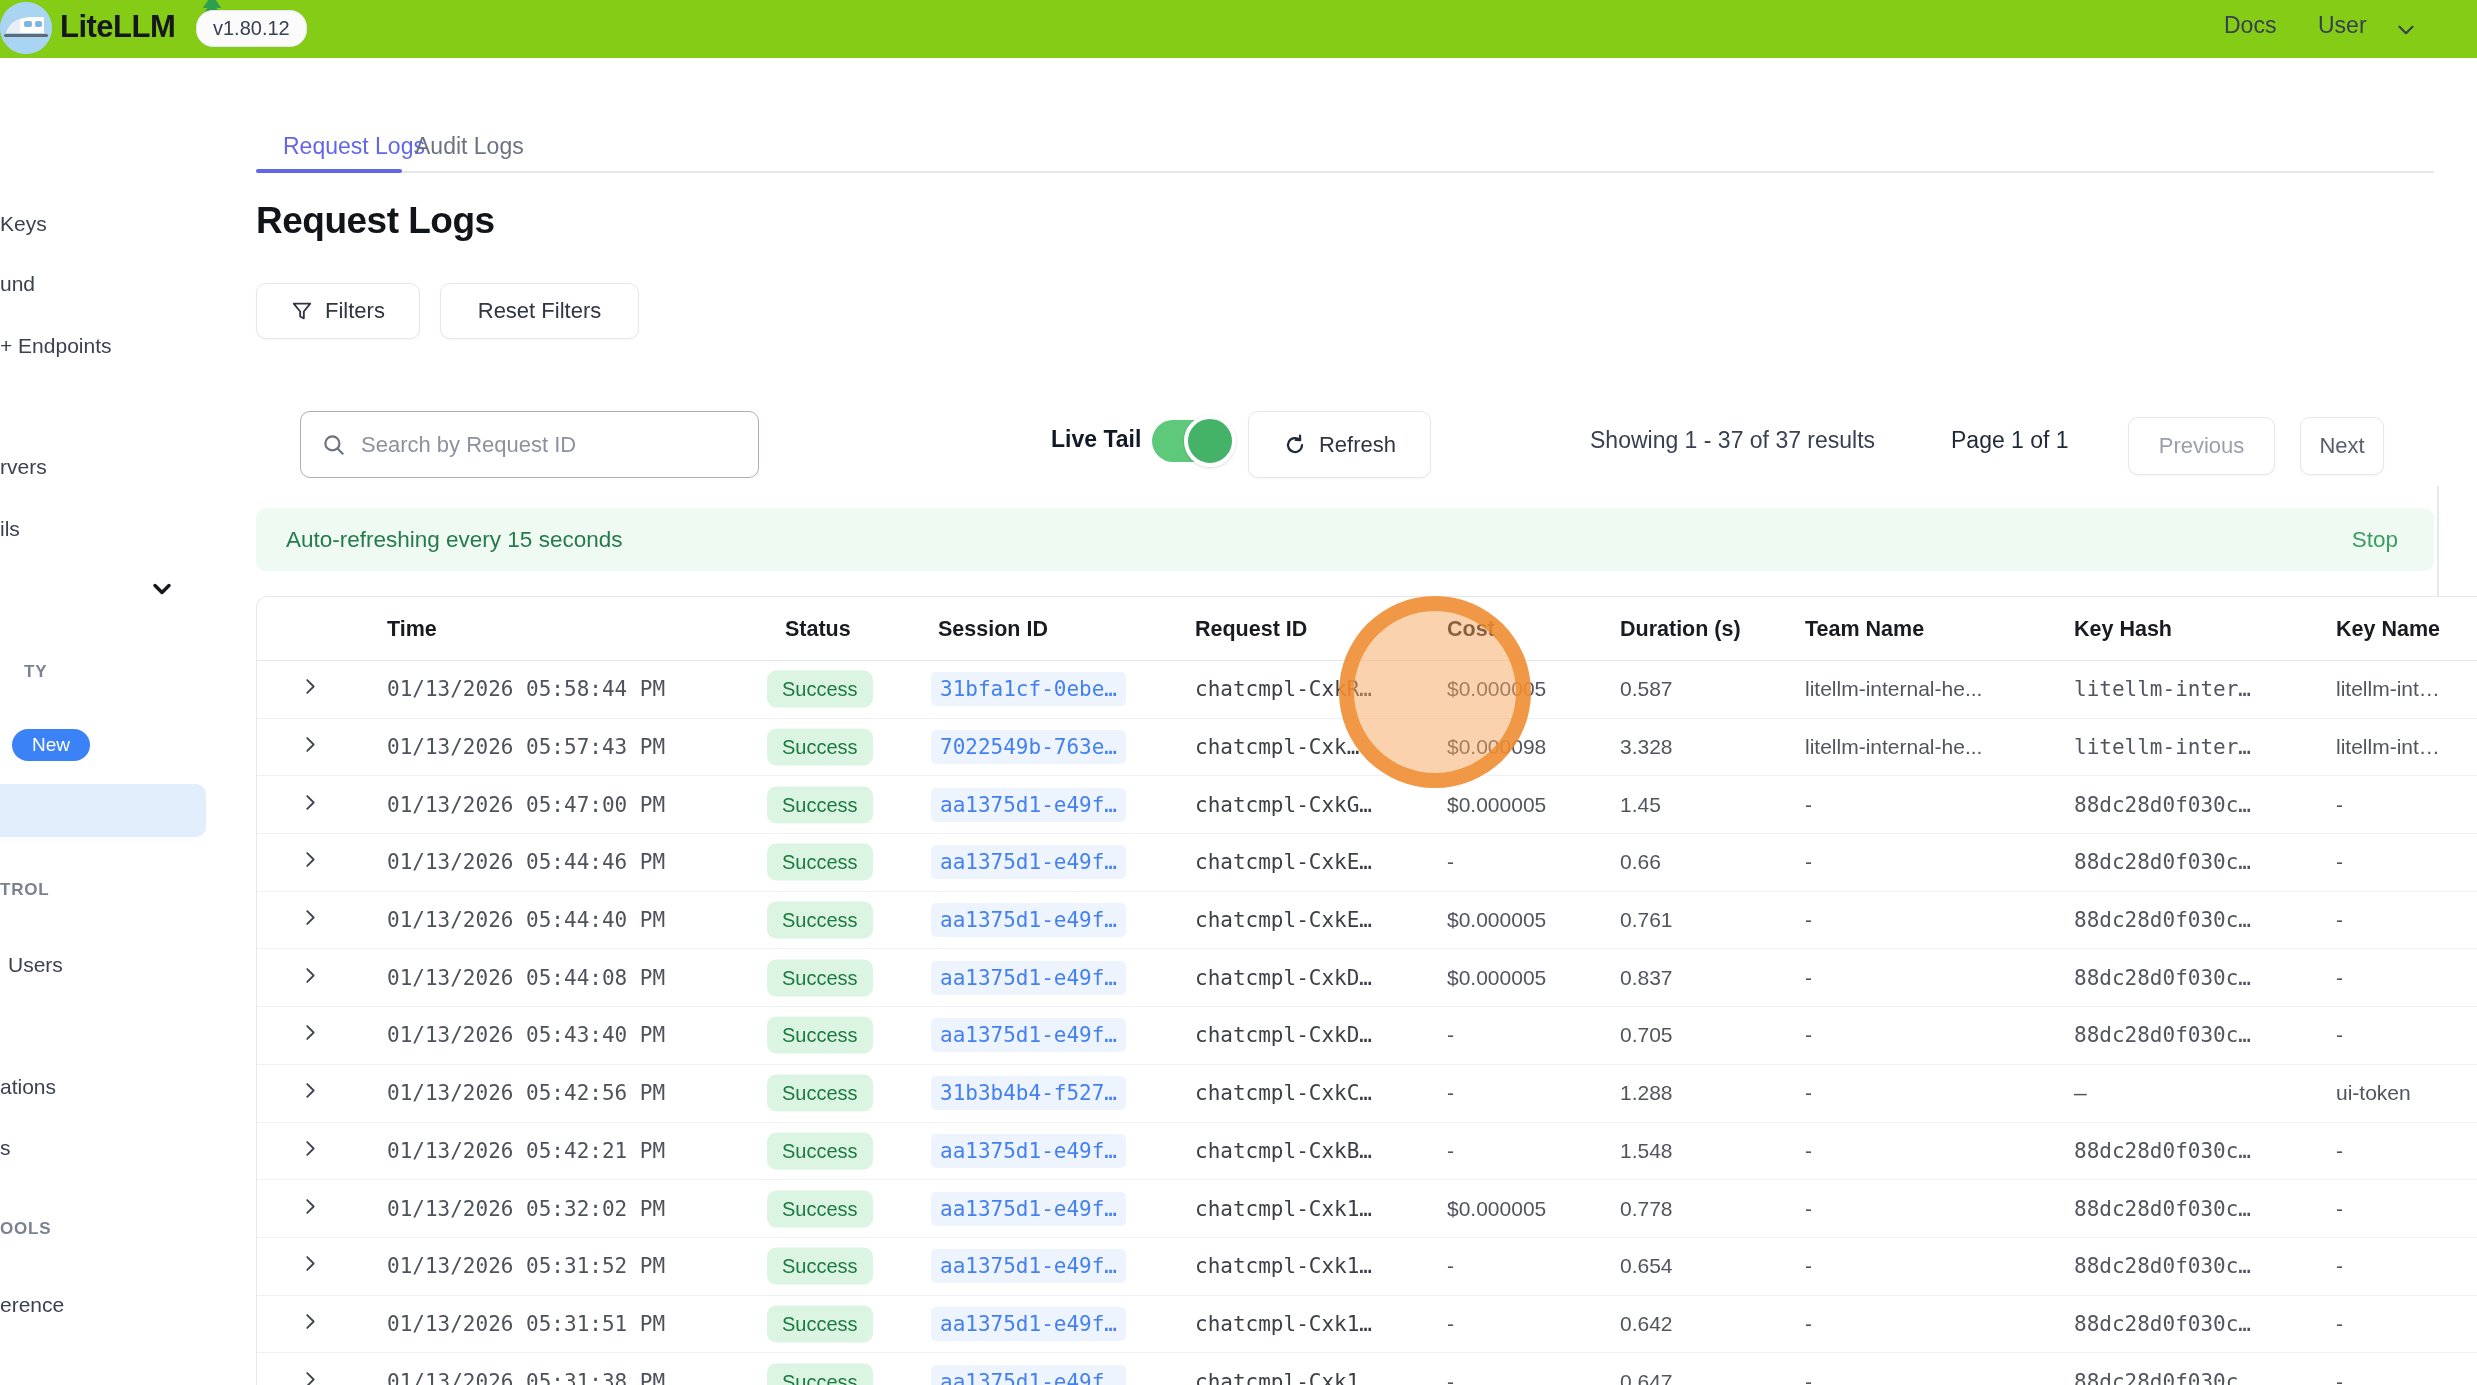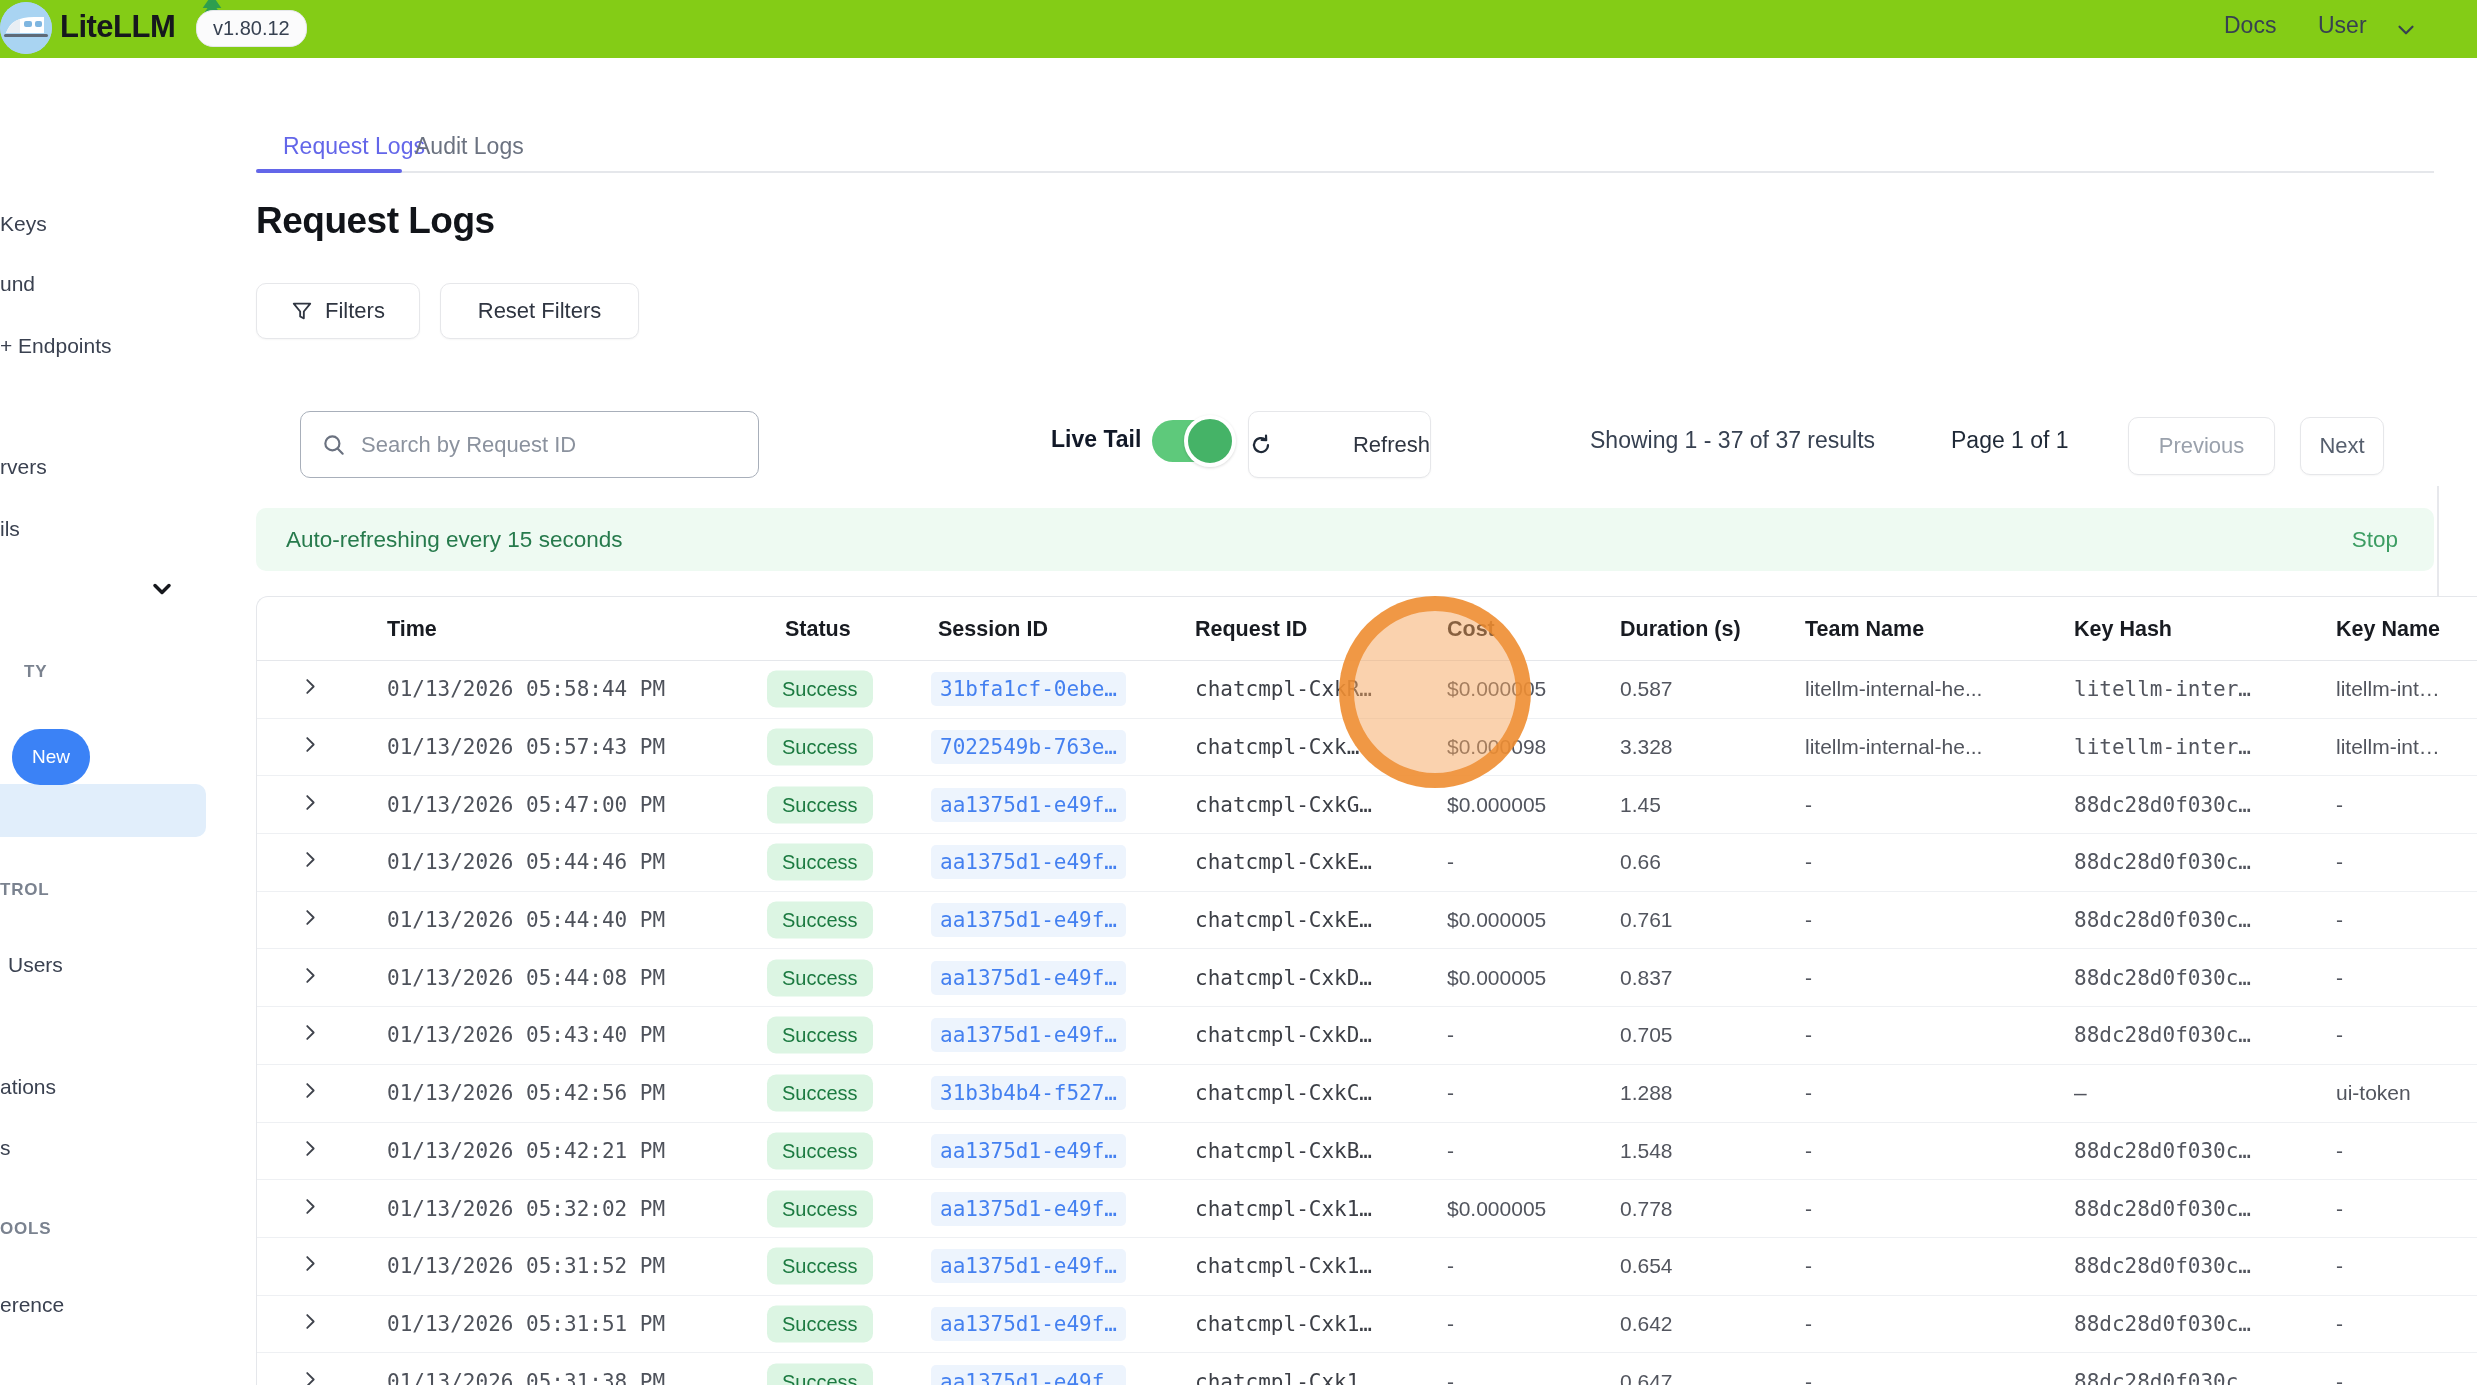--- a/index.html
+++ b/index.html
@@ -14,21 +14,21 @@
   .tree { position:absolute; left:196px; top:-8px; width:32px; height:32px; }
   .version-badge { position:absolute; left:196px; top:10px; padding:6px 16px; border:1.5px solid #e5e7eb; border-radius:17px; background:#fbfbfc; font-size:20px; color:#374151; }
   .docs-link { position:absolute; left:2224px; top:12px; font-size:23px; color:#374151; cursor:pointer; }
   .user-menu { position:absolute; left:2318px; top:12px; font-size:23px; color:#374151; cursor:pointer; }
   .user-chev { position:absolute; left:2393px; top:17px; width:26px; height:26px; }
 
   
   .sb { position:absolute; color:#3a4150; font-size:21px; z-index:2; }
   .sb-head { position:absolute; color:#7a828f; font-size:17px; font-weight:700; letter-spacing:0.8px; z-index:2; }
   .sb-chevron { position:absolute; left:148px; top:575px; width:28px; height:28px; z-index:2; }
-  .new-badge { position:absolute; left:12px; top:729px; padding:17px 20px; background:#3b82f6; color:#fff; border-radius:999px; font-size:19px; font-weight:500; z-index:2; }
+  .new-badge { position:absolute; left:12px; top:729px; padding:5px 20px; background:#3b82f6; color:#fff; border-radius:999px; font-size:19px; font-weight:500; z-index:2; }
   .active-pill { position:absolute; left:-20px; top:784px; width:226px; height:53px; background:#e1eefb; border-radius:10px; z-index:1; }
 
   
   .tabbar-line { position:absolute; left:256px; top:171px; width:2178px; height:1.5px; background:#e5e7eb; }
   .tab { position:absolute; top:133px; font-size:23px; cursor:pointer; }
   .tab-active { left:283px; color:#6366e9; font-weight:500; }
   .tab-underline { position:absolute; left:256px; top:169px; width:146px; height:4px; background:#6366e9; border-radius:2px; }
   .tab-inactive { left:415px; color:#6b7280; }
   .page-title { position:absolute; left:256px; top:200px; font-size:37px; font-weight:800; color:#111419; letter-spacing:-0.5px; }
 
@@ -36,21 +36,21 @@
   .btn-filters { left:256px; top:283px; width:164px; height:56px; }
   .btn-reset { left:440px; top:283px; width:199px; height:56px; }
 
   .search-box { position:absolute; left:300px; top:411px; width:459px; height:67px; border:1.5px solid #a8afba; border-radius:10px; background:#fff; display:flex; align-items:center; padding-left:20px; gap:14px; }
   .search-box input { border:none; outline:none; font-size:22px; color:#374151; width:360px; font-family:"Liberation Sans", sans-serif; }
   .search-box input::placeholder { color:#8b929e; }
   .btn-range { left:782px; top:411px; width:253px; height:67px; }
   .livetail-label { position:absolute; left:1051px; top:426px; font-size:23px; font-weight:600; color:#111827; }
   .toggle { position:absolute; left:1152px; top:420px; width:78px; height:42px; background:#5ec97b; border-radius:999px; cursor:pointer; }
   .toggle-knob { position:absolute; left:32px; top:-5px; width:52px; height:52px; background:#45b367; border:4px solid #fff; border-radius:50%; box-shadow:0 1px 3px rgba(0,0,0,0.15); }
-  .btn-refresh { left:1248px; top:411px; width:183px; height:67px;justify-content:space-between; }
+  .btn-refresh { left:1248px; top:411px; width:183px; height:67px; }
 
   .results-summary { position:absolute; left:1590px; top:427px; font-size:23px; color:#374151; }
   .page-indicator { position:absolute; left:1951px; top:427px; font-size:23px; font-weight:500; color:#1f2937; }
   .btn-previous { left:2128px; top:417px; width:147px; height:58px; color:#9aa1ac; }
   .btn-next { left:2300px; top:417px; width:84px; height:58px; color:#565f6e; }
 
   .banner { position:absolute; left:256px; top:508px; width:2178px; height:63px; background:#eefaf2; border-radius:10px; display:flex; align-items:center; justify-content:space-between; padding:0 36px 0 30px; z-index:3; }
   .banner-msg { font-size:22.5px; color:#267a4c; }
   .banner-stop { font-size:22.5px; color:#3c9d63; cursor:pointer; }
 

